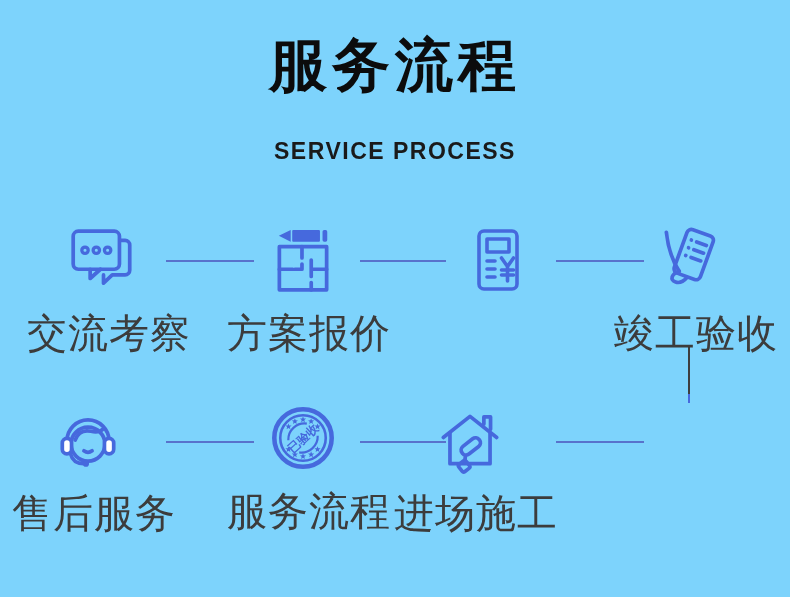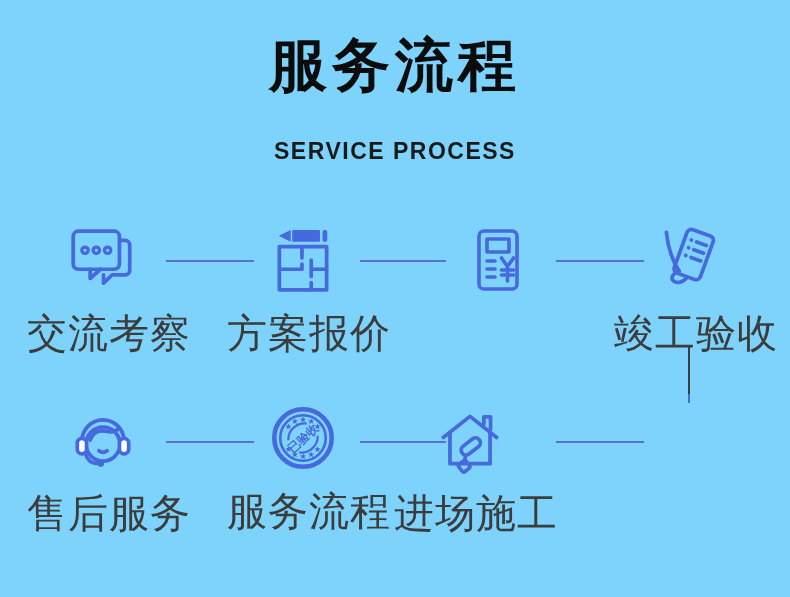--- a/index.html
+++ b/index.html
@@ -103,21 +103,21 @@
         <g fill="#4669dd" transform="rotate(20 39 31)">
           <circle cx="32.5" cy="18" r="1.8"></circle>
             <circle cx="32.5" cy="26" r="1.8"></circle>
             <circle cx="32.5" cy="34" r="1.8"></circle>
         </g>
       </svg>
     </div>
     <div class="label">竣工验收</div>
   </div>
 
-  <div class="step" style="left:27px;top:402px">
+  <div class="step" style="left:12px;top:402px">
     <div class="icon-wrap">
       <svg width="74" height="74" viewBox="0 0 72 72">
         <g fill="none" stroke="#4669dd" stroke-width="3.6" stroke-linecap="round" stroke-linejoin="round">
           <path d="M15.5 37a20.5 20.5 0 0 1 41 0"></path>
           <circle cx="36" cy="40" r="16.5"></circle>
           <rect x="11" y="34.5" width="9" height="15" rx="4.5" fill="#ffffff"></rect>
           <rect x="52" y="34.5" width="9" height="15" rx="4.5" fill="#ffffff"></rect>
           <path d="M23.5 36q4-11 15.5-8.5 7.5 2 12-2.5"></path>
           <path d="M32 46.5q4 3 8 0"></path>
           <path d="M19 49.5q2.5 9.5 12.5 9.5"></path>

